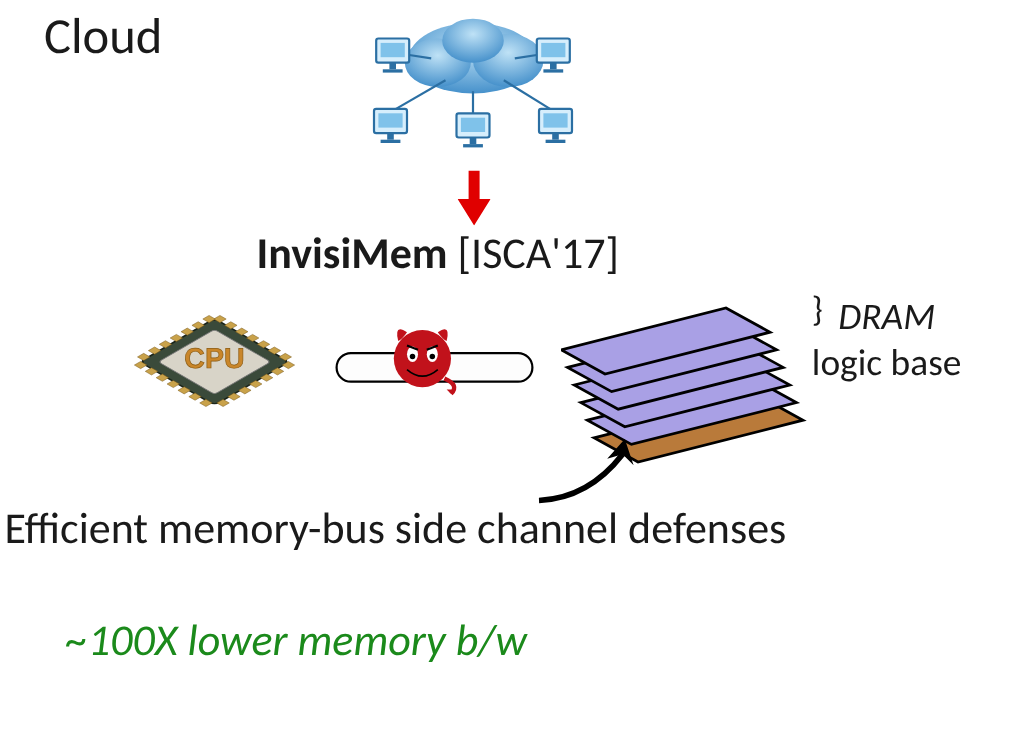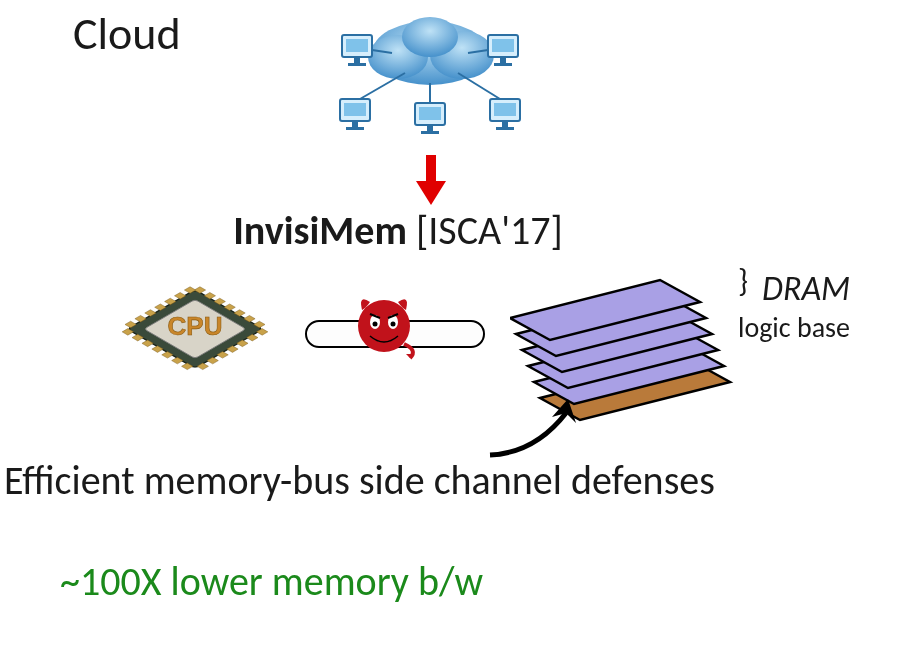--- a/index.html
+++ b/index.html
@@ -11,21 +11,20 @@
     position: relative;
     overflow: hidden;
   }
   .title-text {
     position: absolute;
     left: 40px;
     top: 8px;
     font-size: 46px;
     color: #1a1a1a;
     line-height: 1.1;
-    margin-left: 33px;
   }
   .cloud-cluster {
     position: absolute;
     left: 300px;
     top: 5px;
     width: 260px;
     height: 145px;
   }
   .red-arrow {
     position: absolute;
@@ -87,21 +86,21 @@
     left: 762px;
     top: 268px;
     font-size: 34px;
     color: #1a1a1a;
     font-style: italic;
   }
   .logicbase-label {
     position: absolute;
     left: 738px;
     top: 310px;
-    font-size: 28px;
+    font-size: 34px;
     color: #1a1a1a;
   }
   .curved-arrow {
     position: absolute;
     left: 480px;
     top: 395px;
     width: 110px;
     height: 65px;
   }
   .defenses-line {
@@ -114,20 +113,21 @@
     text-align: left;
     padding-left: 4px;
   }
   .green-lines {
     position: absolute;
     left: 60px;
     top: 558px;
     font-size: 40px;
     color: #1b8a1b;
     line-height: 1.18;
+    font-style: italic;
   }
 </style>
 </head>
 <body>
 
 <div class="title-text">
   <span>Cloud</span><br>
 </div>
 
 <div class="cloud-cluster">

